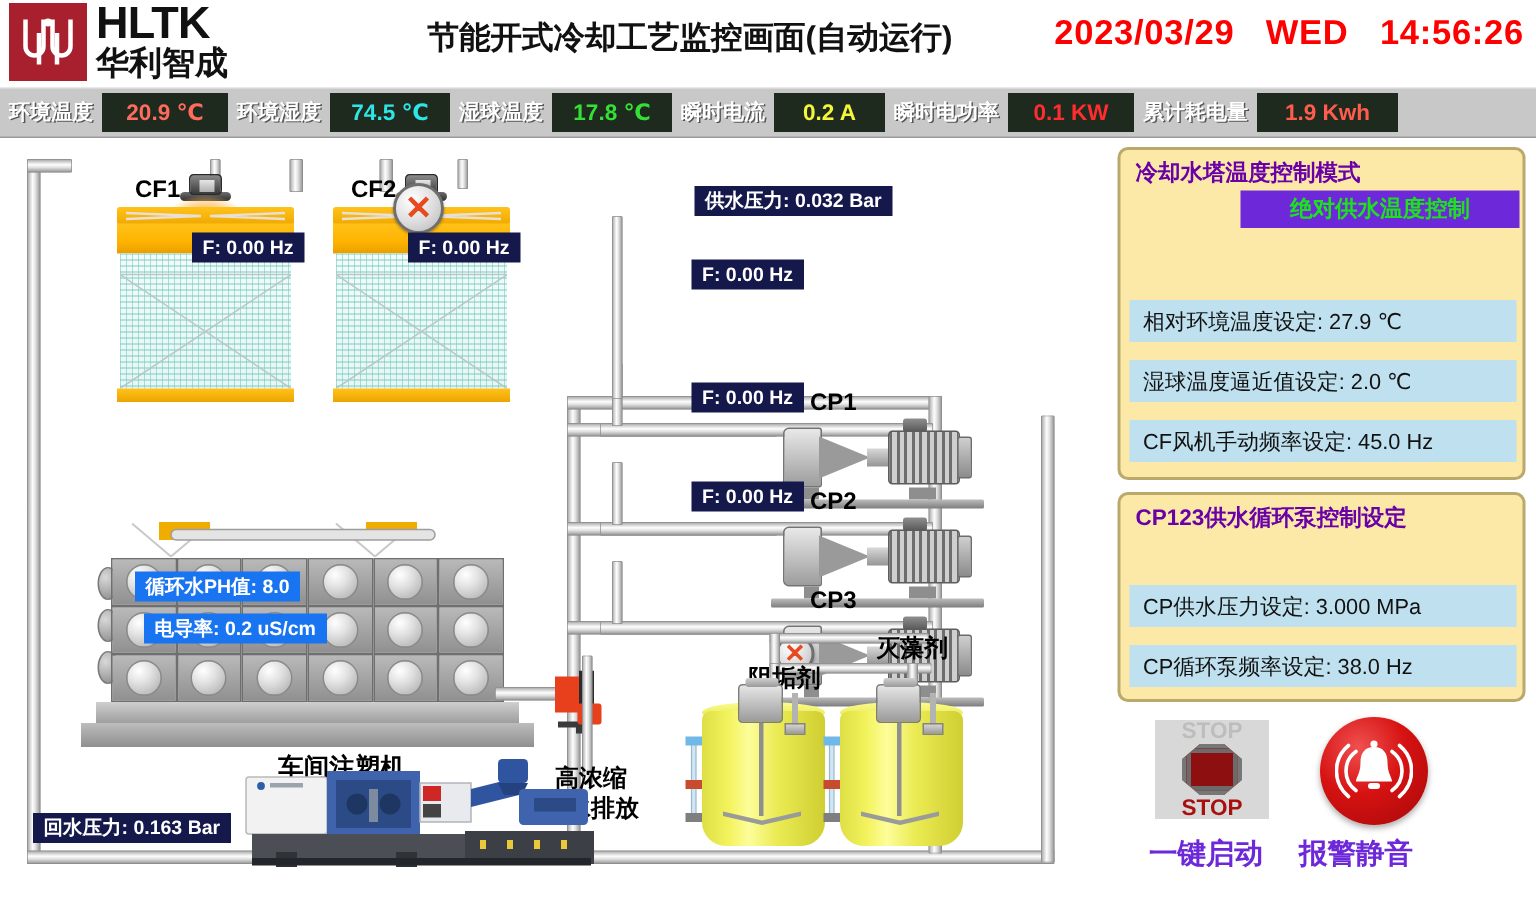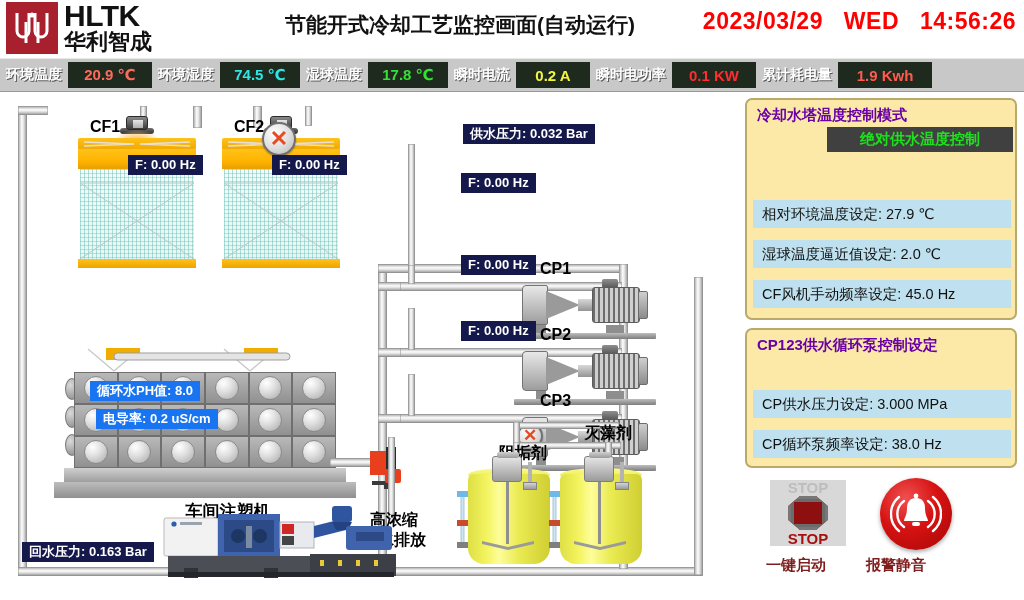--- a/index.html
+++ b/index.html
@@ -164,42 +164,42 @@
 
   
   #drainvalve { position:absolute; left:368px; top:355px; width:44px; height:62px; }
 
   
   .panel { position:absolute; background:#fce9a8; border:2px solid #b9a96a; border-radius:7px; }
   .panel-title { position:absolute; left:10px; top:6px; font-size:15px; font-weight:bold;
                  color:#6a00a8; white-space:nowrap; }
   .mode-banner { position:absolute; height:25px; display:flex; align-items:center;
                  justify-content:center; font-size:15px; font-weight:bold; white-space:nowrap; }
-  .mode-purple { background:#404040; color:#1ee11e; }
+  .mode-purple { background:#6d28d9; color:#1ee11e; }
   .mode-blue { background:#1480f0; color:#ffffff; }
   .setrow { position:absolute; left:6px; height:28px; width:258px; background:#bfe0ee;
             display:flex; align-items:center; padding-left:9px; font-size:14.5px; color:#111;
             white-space:nowrap; }
 
   
   #startstop { position:absolute; left:770px; top:480px; width:76px; height:66px;
                background:#d8d8d8; display:flex; flex-direction:column;
                align-items:center; justify-content:center; }
   #ss-start { font-size:15px; font-weight:bold; color:#bdbdbd; line-height:15px; }
   #ss-oct { width:40px; height:34px; background:#8d0f0f;
             clip-path:polygon(30% 0,70% 0,100% 30%,100% 70%,70% 100%,30% 100%,0 70%,0 30%);
             border:3px solid #777; margin:1px 0;
             box-shadow:inset 0 0 0 3px #6b6b6b; }
   #ss-stop { font-size:15px; font-weight:bold; color:#a81010; line-height:15px; }
 
   #alarmbtn { position:absolute; left:880px; top:478px; width:72px; height:72px; border-radius:50%;
               background:radial-gradient(circle at 36% 28%,#f05050 0%,#d61212 45%,#a60707 100%);
               display:flex; align-items:center; justify-content:center;
               box-shadow:0 2px 4px rgba(0,0,0,.35); }
-  .btn-caption { position:absolute; font-size:15px; font-weight:bold; color:#7f1d1d; white-space:nowrap; }
+  .btn-caption { position:absolute; font-size:19px; font-weight:bold; color:#6d28d9; white-space:nowrap; }
 </style>
 </head>
 <body>
 
 <div id="header">
 
   <div id="logo-block">
     <svg width="40" height="38" viewBox="0 0 40 38" aria-hidden="true">
       <g fill="none" stroke="#ffffff" stroke-width="3">
         <path d="M5 4 L5 22 A6 6 0 0 0 17 22 L17 4"></path>

